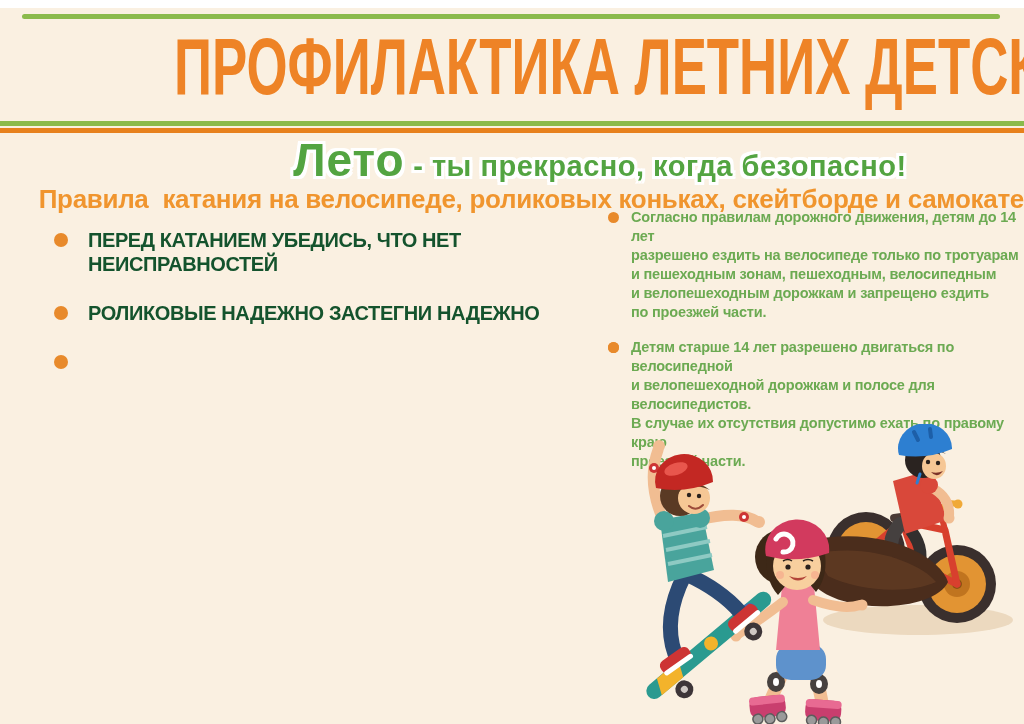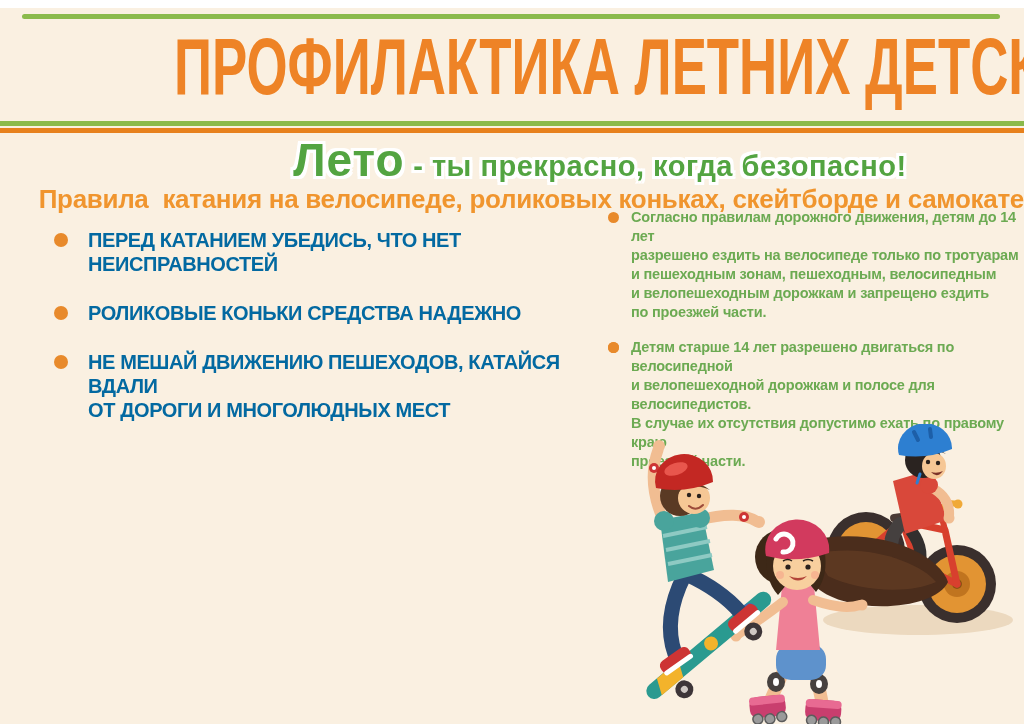--- a/index.html
+++ b/index.html
@@ -28,21 +28,21 @@
   .slogan-rest{font-size:29px;letter-spacing:0.5px;}
   .section-heading{
     position:absolute;top:184px;left:0;width:1024px;text-align:right;
     white-space:pre;font-size:26px;font-weight:bold;color:#f0952e;letter-spacing:-0.3px;
   }
   .rules{list-style:none;margin:0;padding:0;position:absolute;}
   .rules-left{top:228px;left:50px;width:560px;}
   .rules-left .rule-item{position:relative;padding-left:38px;margin-bottom:25px;}
   .rules-left .rule-text{
     white-space:pre-line;font-size:20px;line-height:24px;font-weight:bold;
-    color:#0369a1;letter-spacing:-0.4px;
+    color:#14532d;letter-spacing:-0.4px;
   }
   .rules-left .dot{position:absolute;left:4px;top:5px;width:14px;height:14px;border-radius:50%;background:#e88a2b;}
   .rules-right{top:208px;left:608px;width:412px;}
   .rules-right .rule-item{position:relative;padding-left:23px;margin-bottom:16px;}
   .rules-right .rule-text{
     white-space:pre-line;font-size:14.5px;line-height:19px;font-weight:bold;
     color:#6caa52;letter-spacing:-0.2px;
   }
   .rules-right .dot{position:absolute;left:0;top:4px;width:11px;height:11px;border-radius:50%;background:#e88a2b;}
   .illustration{position:absolute;left:600px;top:424px;width:420px;height:300px;}
@@ -67,29 +67,27 @@
 
   <ul class="rules rules-left">
 
       <li class="rule-item">
         <span class="dot"></span>
         <span class="rule-text">ПЕРЕД КАТАНИЕМ УБЕДИСЬ, ЧТО НЕТ НЕИСПРАВНОСТЕЙ</span>
       </li>
 
       <li class="rule-item">
         <span class="dot"></span>
-        <span class="rule-text">РОЛИКОВЫЕ КОНЬКИ СРЕДСТВА НАДЕЖНО</span>
-      </li>
-
-
-
-      <li class="rule-item">
-        <span class="dot"></span>
-        <span class="rule-text">НЕ МЕШАЙ ДВИЖЕНИЮ ПЕШЕХОДОВ, КАТАЙСЯ ВДАЛИ
-ОТ ДОРОГИ И МНОГОЛЮДНЫХ МЕСТ</span>
+        <span class="rule-text">РОЛИКОВЫЕ НАДЕЖНО ЗАСТЕГНИ НАДЕЖНО</span>
+      </li>
+
+
+
+      <li class="rule-item">
+        <span class="dot"></span>
       </li>
 
 
     </ul>
 
   <ul class="rules rules-right">
 
       <li class="rule-item">
         <span class="dot"></span>
         <span class="rule-text">Согласно правилам дорожного движения, детям до 14 лет

